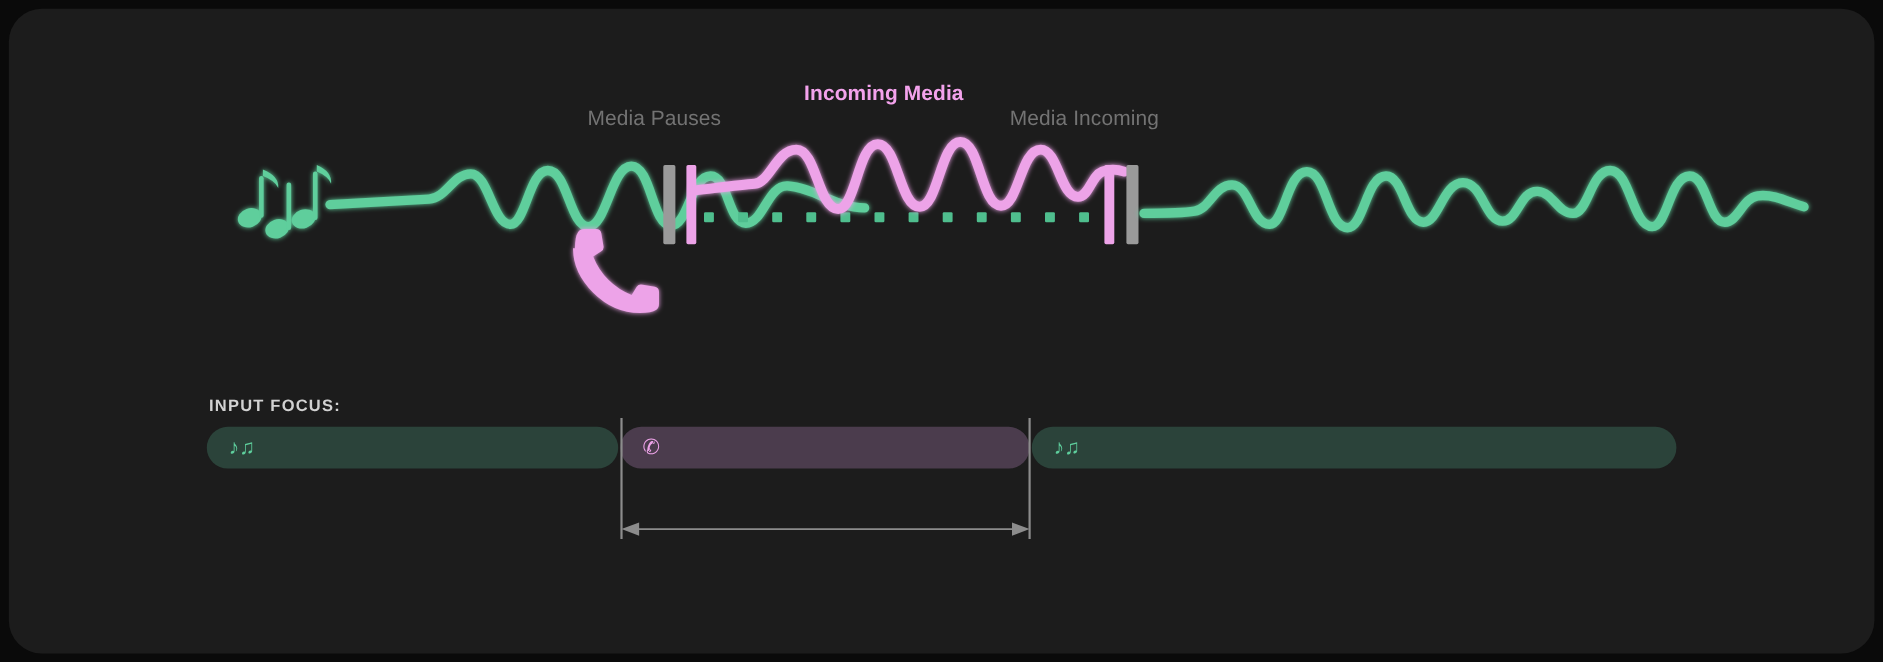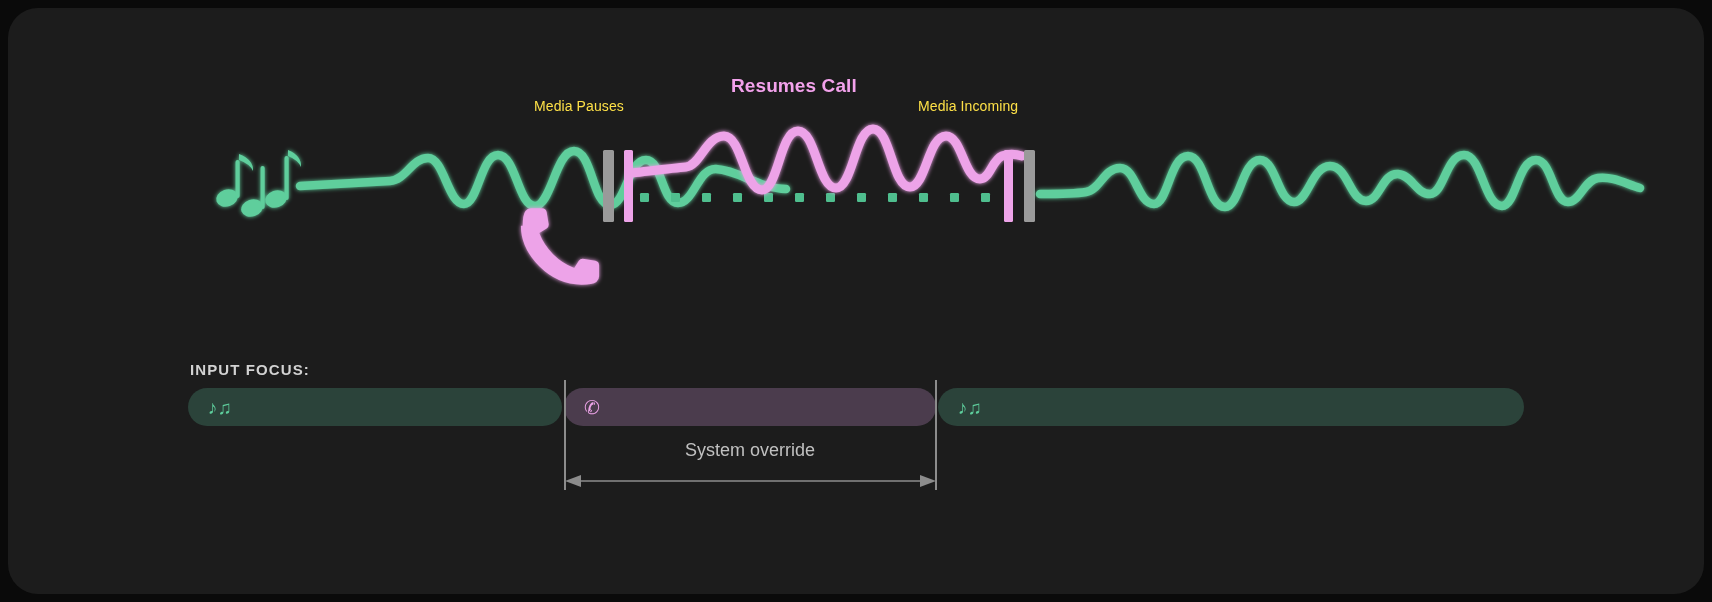--- a/index.html
+++ b/index.html
@@ -31,22 +31,22 @@
     position: absolute;
     left: 0;
     top: 0;
     width: 1696px;
     height: 320px;
   }
 
   .label {
     position: absolute;
     white-space: nowrap;
-    font-size: 14px;
-    color: #fde047;
+    font-size: 19px;
+    color: #737373;
     letter-spacing: 0.1px;
   }
   #label-media-pauses  { left: 526px; top: 90px; }
   #label-media-resumes { left: 910px; top: 90px; }
   #label-incoming-call {
     left: 723px; top: 67px;
     color: #f3a2ec;
     font-weight: 700;
     font-size: 19px;
   }
@@ -129,21 +129,21 @@
 </style>
 </head>
 <body>
 
 <div id="canvas">
 
   <div id="timeline">
 
     <div class="label" id="label-media-pauses">Media Pauses</div>
 
-    <div class="label" id="label-incoming-call">Resumes Call</div>
+    <div class="label" id="label-incoming-call">Incoming Media</div>
 
     <div class="label" id="label-media-resumes">Media Incoming</div>
 
     <svg class="svg-layer" viewBox="0 0 1696 320">
       <defs>
         <filter id="soft-glow" x="-30%" y="-60%" width="160%" height="220%">
           <feGaussianBlur stdDeviation="2.2" result="b"></feGaussianBlur>
           <feMerge>
             <feMergeNode in="b"></feMergeNode>
             <feMergeNode in="SourceGraphic"></feMergeNode>
@@ -258,16 +258,15 @@
 
     <svg id="override-svg" viewBox="0 0 1696 256">
       <line x1="557" y1="42" x2="557" y2="152" stroke="#8c8c8c" stroke-width="2"></line>
       <line x1="928" y1="42" x2="928" y2="152" stroke="#8c8c8c" stroke-width="2"></line>
 
       <line x1="566" y1="143" x2="919" y2="143" stroke="#8c8c8c" stroke-width="1.6"></line>
       <path d="M557 143 L573 137 L573 149 Z" fill="#8c8c8c"></path>
       <path d="M928 143 L912 137 L912 149 Z" fill="#8c8c8c"></path>
     </svg>
 
-    <div id="override-label">System override</div>
   </div>
 
 </div>
 
 </body></html>

